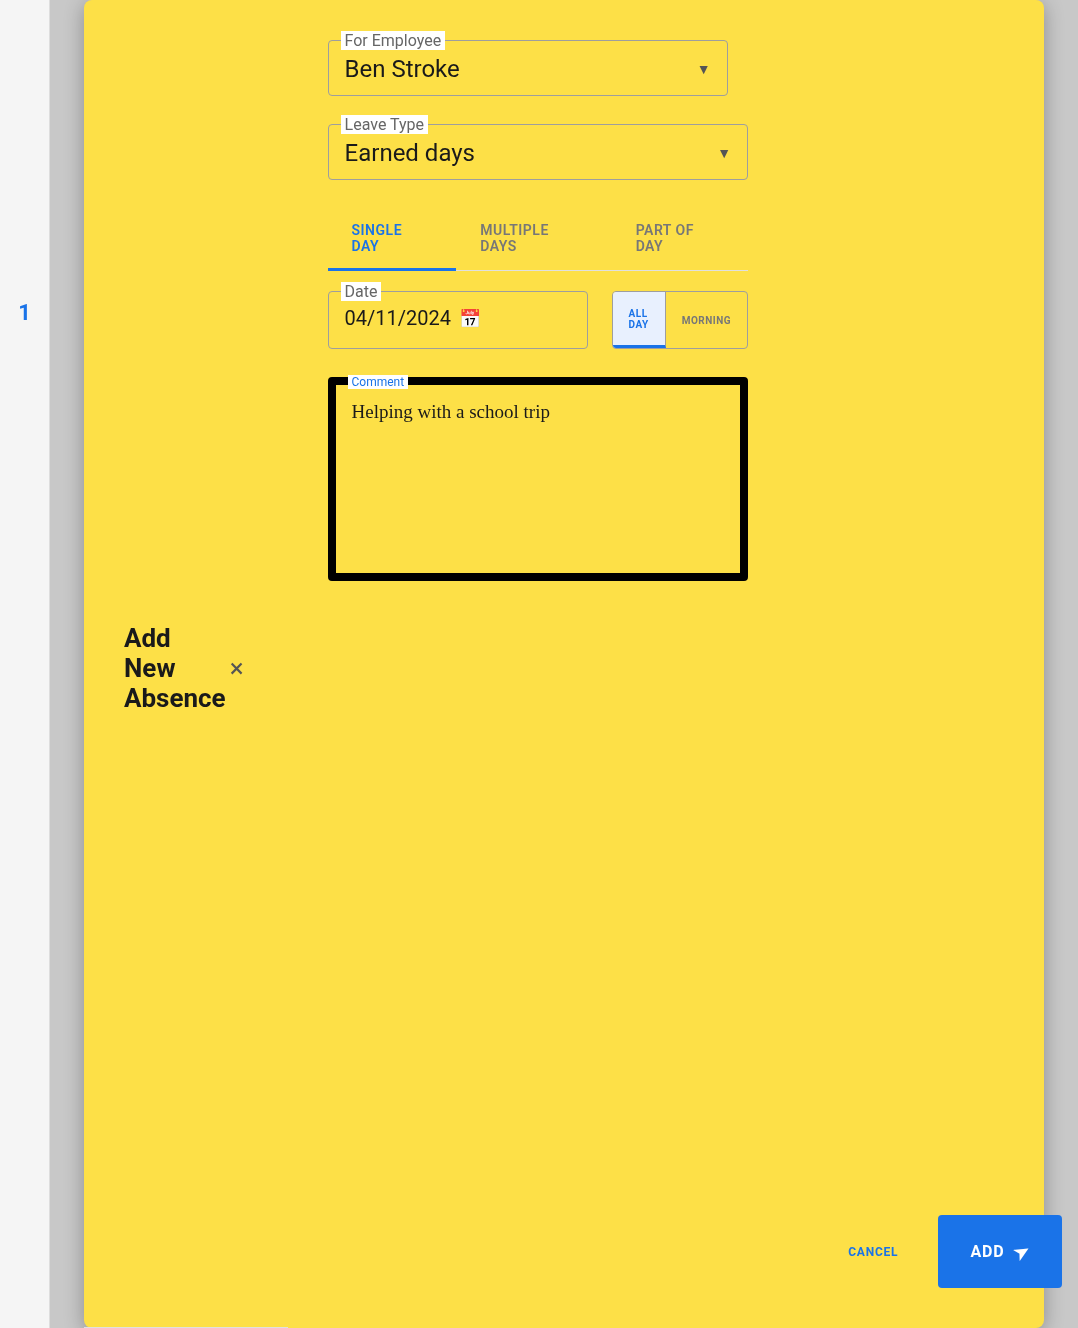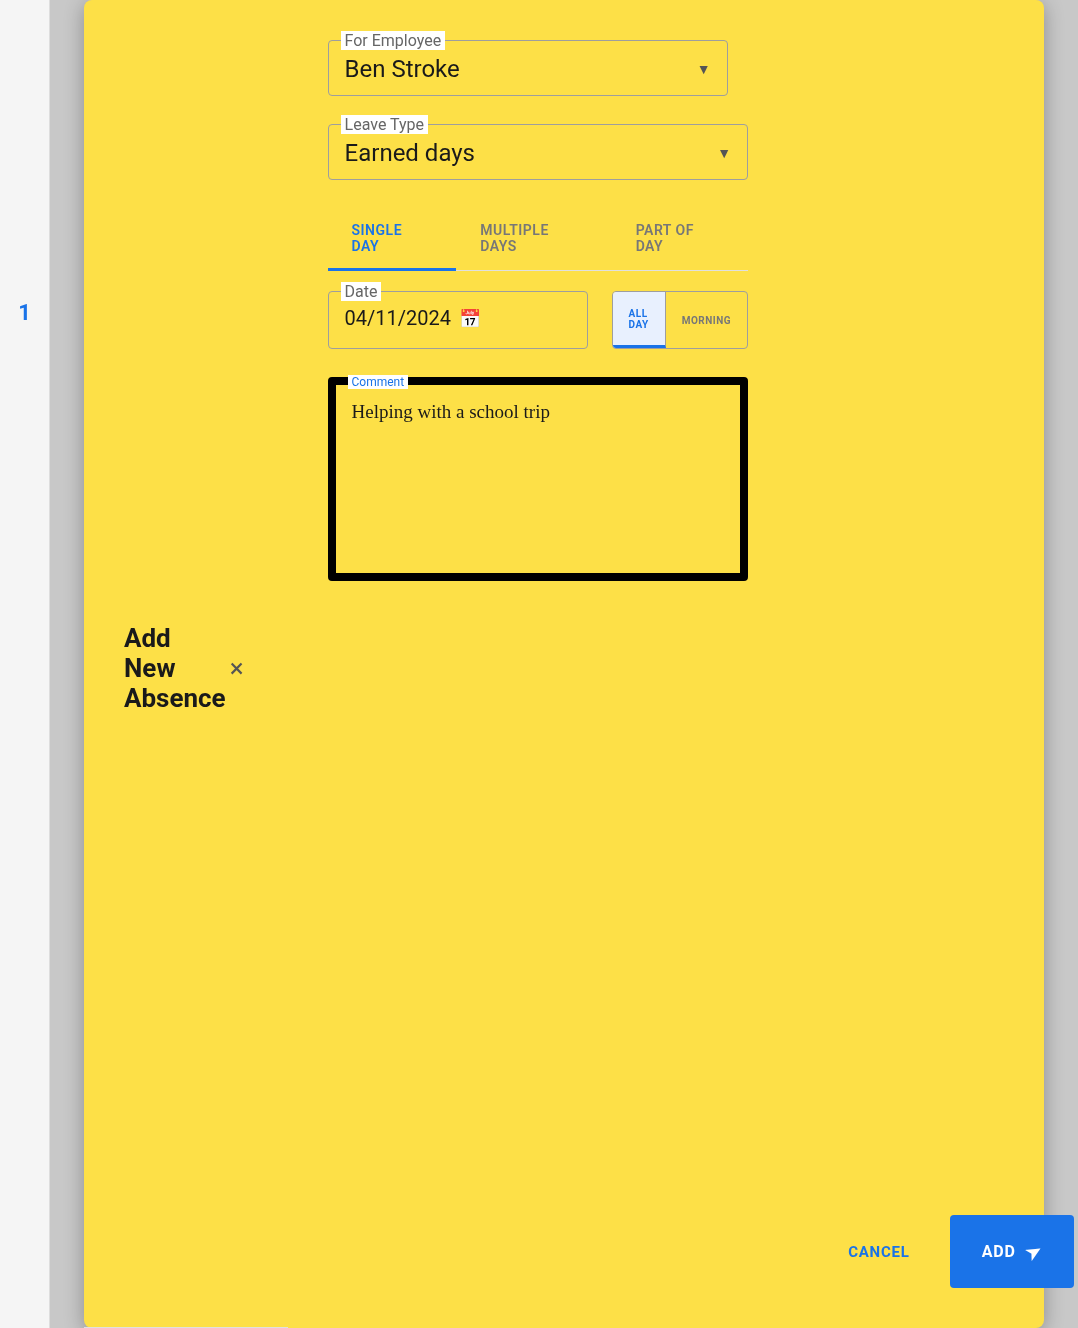--- a/index.html
+++ b/index.html
@@ -294,21 +294,21 @@
       justify-content: flex-end;
       padding: 24px 40px 40px 40px;
       gap: 20px;
       margin-top: auto;
     }
 
     .cancel-btn {
       background: none;
       border: none;
       cursor: pointer;
-      font-size: 15px;
+      font-size: 12px;
       font-weight: 700;
       color: #1a73e8;
       letter-spacing: 0.8px;
       text-transform: uppercase;
       padding: 12px 20px;
     }
 
     .add-btn {
       background: #1a73e8;
       border: none;

